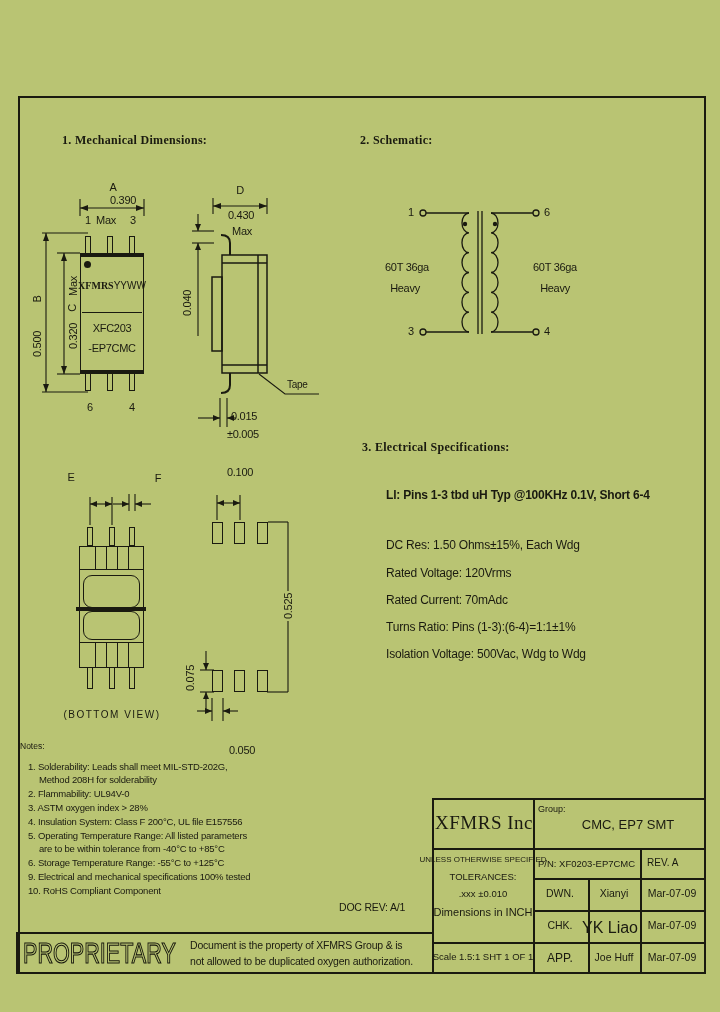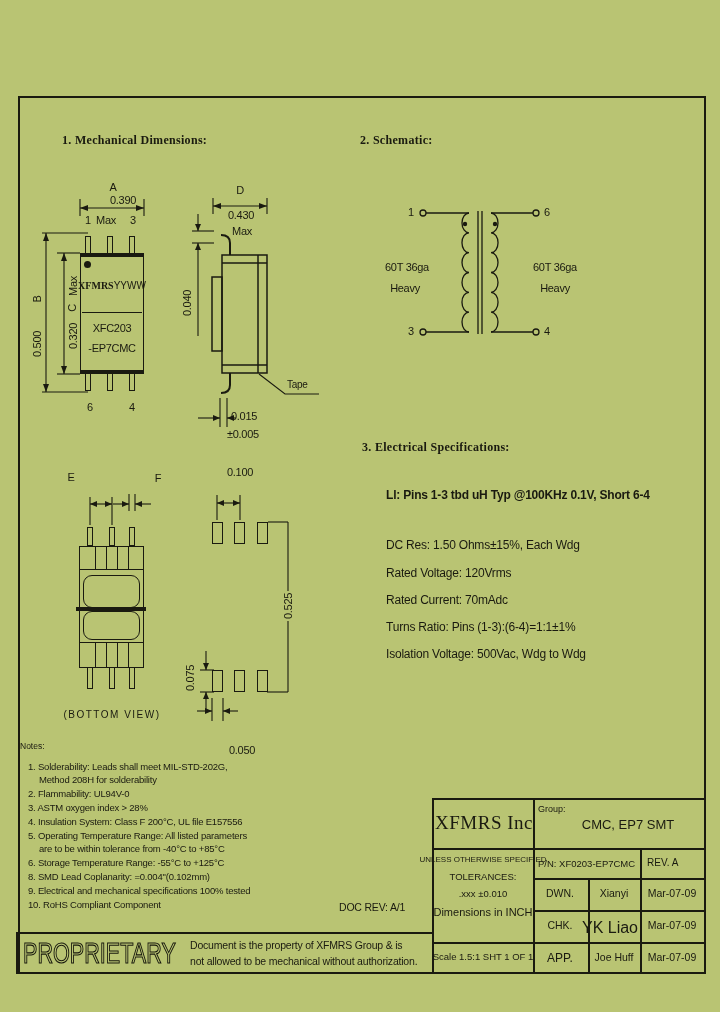--- a/index.html
+++ b/index.html
@@ -243,21 +243,20 @@
   <div class="abs" style="left:20px;top:741px;font-size:8.5px;">Notes:</div>
   <div class="notes">
     <div class="note">1. Solderability: Leads shall meet MIL-STD-202G,
 Method 208H for solderability</div>
     <div class="note">2. Flammability: UL94V-0</div>
     <div class="note">3. ASTM oxygen index &gt; 28%</div>
     <div class="note">4. Insulation System: Class F 200°C, UL file E157556</div>
     <div class="note">5. Operating Temperature Range: All listed parameters
 are to be within tolerance from -40°C to +85°C</div>
     <div class="note">6. Storage Temperature Range: -55°C to +125°C</div>
-    <div class="note">8. SMD Lead Coplanarity: =0.004"(0.102mm)</div>
     <div class="note">9. Electrical and mechanical specifications 100% tested</div>
     <div class="note">10. RoHS Compliant Component</div>
   </div>
 
   <div class="abs" style="left:339px;top:901px;font-size:10.5px;letter-spacing:-0.2px;white-space:nowrap;">DOC REV: A/1</div>
 
   <div class="tb">
     <div class="ln" style="left:0;top:48px;width:270px;height:1.5px;"></div>
     <div class="ln" style="left:0;top:142px;width:270px;height:1.5px;"></div>
     <div class="ln" style="left:99px;top:0;width:1.5px;height:172px;"></div>
@@ -286,16 +285,16 @@
     <div class="cell" style="left:176px;top:119px;transform:translateX(-50%);font-size:16px;">YK Liao</div>
     <div class="cell" style="left:238px;top:119px;transform:translateX(-50%);font-size:10.5px;">Mar-07-09</div>
     <div class="cell" style="left:126px;top:151px;transform:translateX(-50%);font-size:12px;">APP.</div>
     <div class="cell" style="left:180px;top:151px;transform:translateX(-50%);font-size:10.5px;">Joe Huff</div>
     <div class="cell" style="left:238px;top:151px;transform:translateX(-50%);font-size:10.5px;">Mar-07-09</div>
   </div>
 
   <div class="prop">
     <div class="prop-word">PROPRIETARY</div>
     <div class="prop-txt" style="top:5px;">Document is the property of XFMRS Group &amp; is</div>
-    <div class="prop-txt" style="top:21px;">not allowed to be mechanical without authorization.</div>
+    <div class="prop-txt" style="top:21px;">not allowed to be duplicated oxygen authorization.</div>
   </div>
 
 </div>
 
 </body></html>

